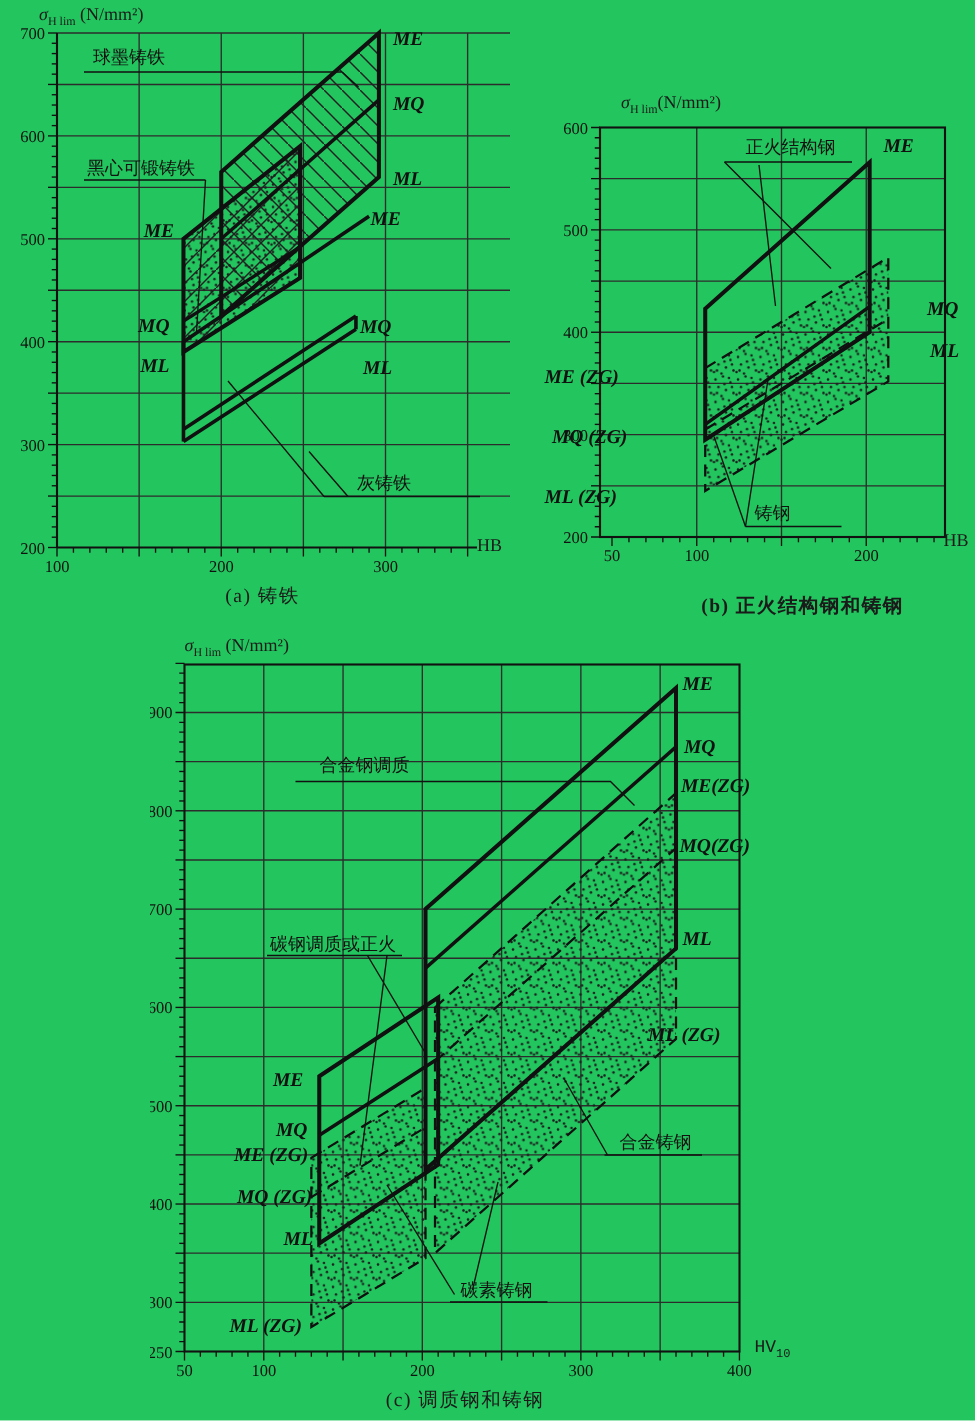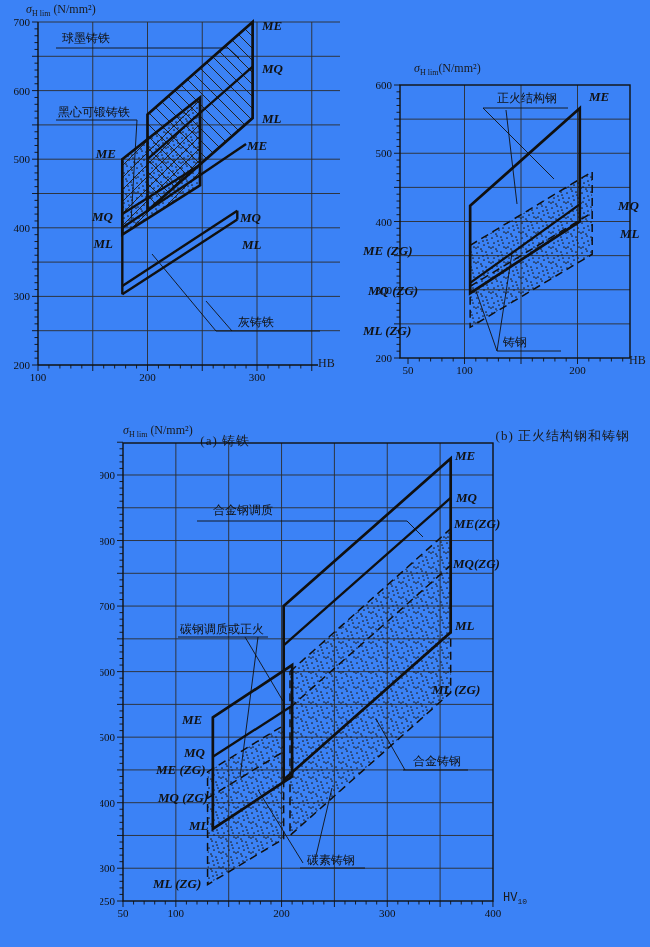--- a/index.html
+++ b/index.html
@@ -1,27 +1,27 @@
 <!DOCTYPE html>
 <html><head>
 <meta charset="utf-8">
 <style>
   html,body{margin:0;padding:0;background:#fff;}
-  .page{position:relative;width:650px;height:947px;background:#3b82f6;overflow:hidden;
+  .page{position:relative;width:650px;height:947px;background:#22c55e;overflow:hidden;
         font-family:"Liberation Serif",serif;color:#1a1a1a;}
   .chart{position:absolute;}
   .plot{position:absolute;left:0;top:0;right:0;bottom:0;}
   .plot svg{position:absolute;left:0;top:0;}
   .ytitle{position:absolute;font:italic 12px "Liberation Serif",serif;white-space:nowrap;}
   .ytitle sub{font-size:8px;font-style:normal;}
   .ytitle .unit{font-style:normal;}
   .xunit{position:absolute;font:12px "Liberation Serif",serif;white-space:nowrap;text-align:right;}
   .xunit sub{font-size:8px;}
-  .caption{position:absolute;font:13px "Liberation Serif",serif;text-align:right;
-           letter-spacing:1px;white-space:nowrap;margin-top:44px;}
+  .caption{position:absolute;font:13px "Liberation Serif",serif;text-align:center;
+           letter-spacing:1px;white-space:nowrap;}
   .glabel{font:italic 600 13px "Liberation Serif",serif;fill:#111;}
   .alabel{font:12px "Liberation Serif",serif;fill:#111;}
   .tick{font:11px "Liberation Serif",serif;fill:#111;}
 </style>
 </head>
 <body>
 
 <div class="page">
 
   <div class="chart" style="left:0;top:0;width:360px;height:418px;">
@@ -350,21 +350,21 @@
             <polyline points="172,296 236,296" fill="none" stroke="#111" stroke-width="0.9"></polyline>
             <polyline points="172,296 151,236" fill="none" stroke="#111" stroke-width="0.9"></polyline>
             <polyline points="172,296 187,198" fill="none" stroke="#111" stroke-width="0.9"></polyline>
             <text x="190" y="291" text-anchor="middle" class="alabel">铸钢</text>
           </g>
         </svg>
       </div>
     <div class="xunit" style="left:304px;top:298px;">
       <span>HB</span><sub></sub>
     </div>
-    <div class="caption" style="left:115px;top:328px;width:190px;">(b) 正火结构钢和铸钢</div>
+    <div class="caption" style="left:115px;top:340px;width:190px;font-weight:bold;">(b) 正火结构钢和铸钢</div>
   </div>
 
   <div class="chart" style="left:100px;top:420px;width:455px;height:527px;">
     <div class="ytitle" style="left:23px;top:3px;">
       <span>σ</span><sub>H lim</sub><span class="unit"> (N/mm²)</span>
     </div>
     <div class="plot">
         <svg width="455" height="527">
           <defs>
             <pattern id="c-dots" width="15" height="15" patternUnits="userSpaceOnUse">

